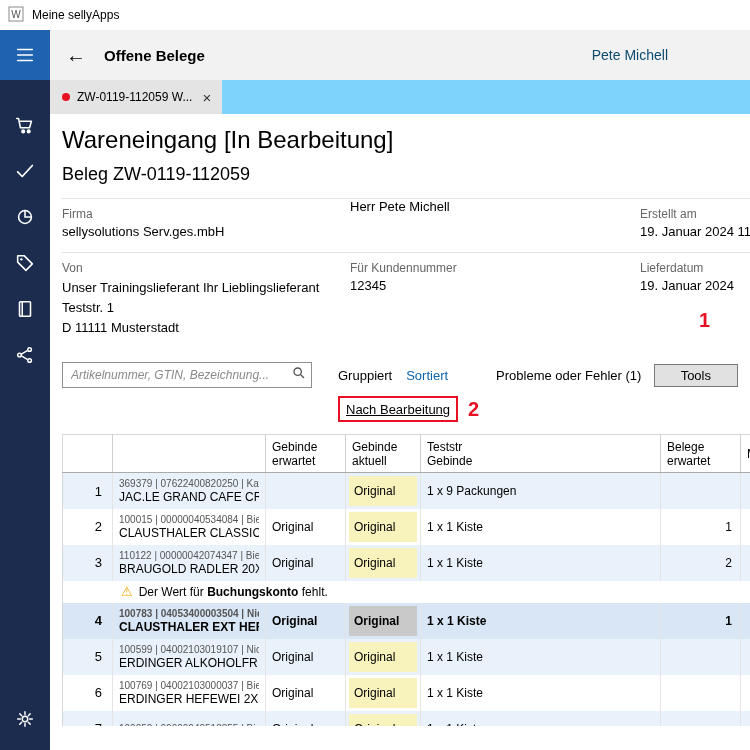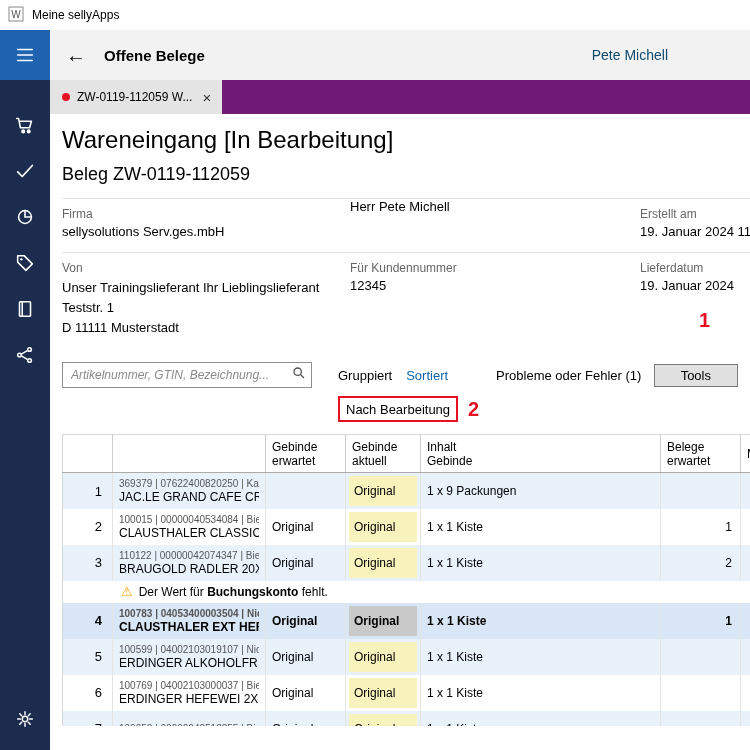--- a/index.html
+++ b/index.html
@@ -22,21 +22,21 @@
 
   
   .content{flex:1;width:700px;display:flex;flex-direction:column}
   .pageheader{height:50px;background:#f2f2f2;display:flex;align-items:center}
   .backbtn{width:36px;margin-left:8px;background:transparent;border:0;font-size:20px;
     cursor:pointer;color:#000}
   .pagetitle{font-size:15px;font-weight:bold;margin-left:10px}
   .userlink{margin-left:auto;margin-right:82px;color:#0c4a6e;font-size:14px;
     text-decoration:none;cursor:pointer}
 
-  .tabstrip{height:34px;background:#701a75;display:flex;align-items:center}
+  .tabstrip{height:34px;background:#7dd3fc;display:flex;align-items:center}
   .tab{height:34px;background:#e4e4e4;display:inline-flex;align-items:center;gap:7px;
     padding:0 8px 0 12px;cursor:pointer}
   .reddot{width:8px;height:8px;border-radius:50%;background:#e81123;display:inline-block}
   .tablabel{font-size:12px;white-space:nowrap}
   .tabclose{background:transparent;border:0;font-size:15px;color:#333;cursor:pointer;padding:0 3px}
 
   
   .body{position:relative;background:#fff;flex:1;padding-left:12px;overflow:hidden}
   h1{margin-top:12px;font-size:24px;font-weight:normal}
   .sub{margin-top:10px;font-size:18px}
@@ -55,21 +55,21 @@
   .searchbox input::placeholder{font-style:italic;color:#8a8a8a}
   .tlabel{font-size:13px;cursor:pointer;white-space:nowrap}
   .grouped{margin-left:26px}
   .sorted{margin-left:14px;color:#0b63ad}
   .problems{margin-left:48px}
   .tools-btn{margin-left:auto;margin-right:12px;background:#e1e1e1;border:1px solid #787878;
     padding:3px 26px;font-size:13px;cursor:pointer}
 
   .sortline{margin-top:8px;margin-left:276px;display:flex;align-items:center;gap:10px}
   .redbox{border:2px solid #e81123;padding:2px 6px}
-  .sortmode{font-size:13px;color:#000;cursor:pointer}
+  .sortmode{font-size:13px;color:#000;text-decoration:underline;cursor:pointer}
   .marker{color:#e81123;font-size:20px;font-weight:bold;line-height:1}
   .marker1{position:absolute;top:196px;right:40px}
 
   
   .tablewrap{margin-top:12px;height:292px;overflow:hidden}
   table{border-collapse:collapse;table-layout:fixed;width:718px;border-top:1px solid #d6d6d6;
     border-left:1px solid #d6d6d6}
   th{font-size:12px;font-weight:normal;text-align:left;vertical-align:middle;height:38px;
     padding:3px 6px;background:#fff;border-right:1px solid #cfcfcf;border-bottom:1px solid #ababab}
   th.c4{padding-right:180px}
@@ -256,21 +256,21 @@
               <col style="width:240px">
               <col style="width:80px">
               <col style="width:40px">
           </colgroup>
           <thead>
               <tr>
                 <th class="c0"></th>
                 <th class="c1"></th>
                 <th class="c2">Gebinde erwartet</th>
                 <th class="c3">Gebinde aktuell</th>
-                <th class="c4">Inhalt Gebinde</th>
+                <th class="c4">Teststr Gebinde</th>
                 <th class="c5">Belege erwartet</th>
                 <th class="c6">M</th>
               </tr>
             </thead>
           <tbody id="rows">
               <tr class="alt">
                 <td class="num">1</td>
                 <td class="article">
                   <div class="code">369379 | 07622400820250 | Kaff...</div>
                   <div class="name">JAC.LE GRAND CAFE CRE...</div>

